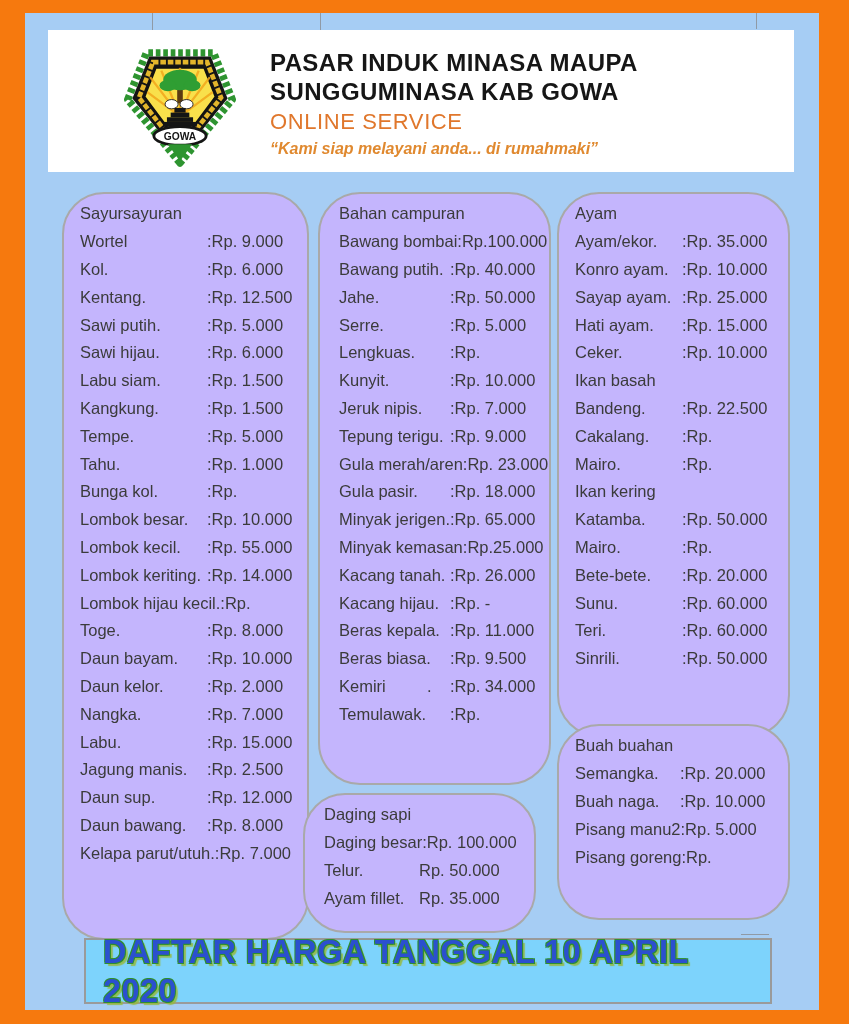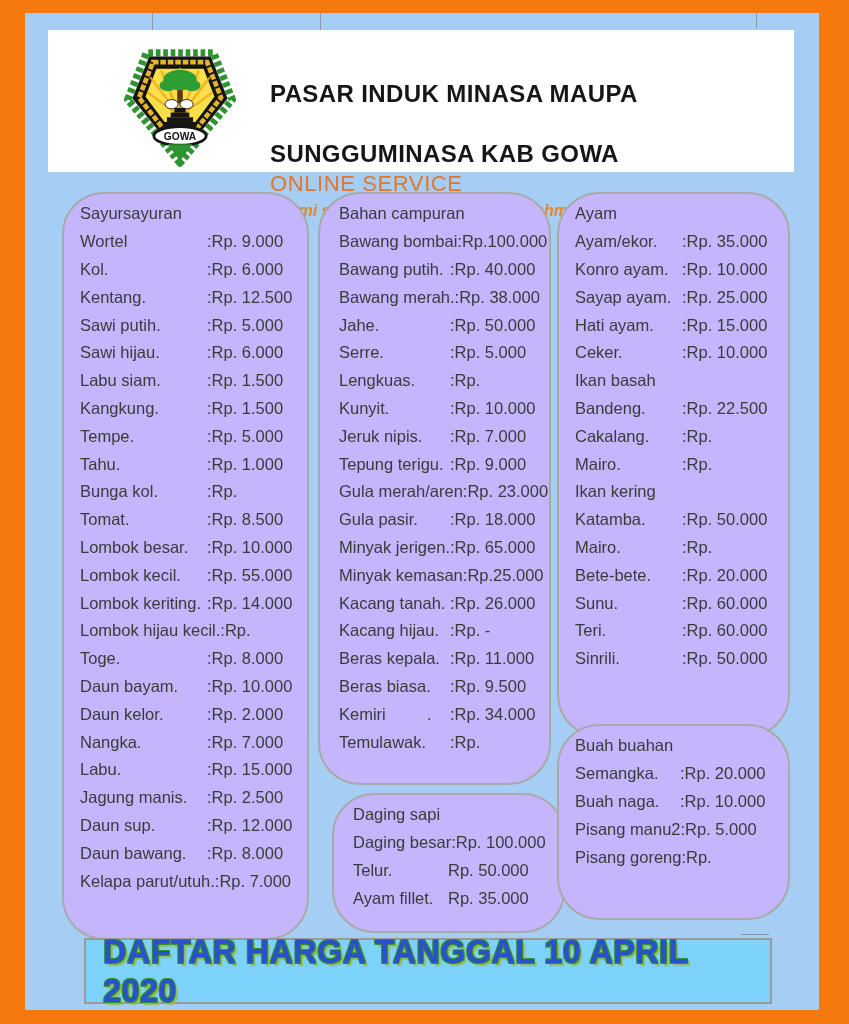--- a/index.html
+++ b/index.html
@@ -13,33 +13,33 @@
   .card{
     position:absolute;background:#c4b5fd;border:2px solid #a9a9a9;
     border-radius:42px;box-sizing:border-box;overflow:hidden;
   }
   .header-card{
     position:absolute;left:23px;top:17px;width:746px;height:142px;
     background:#ffffff;
   }
   .logo{position:absolute;left:76px;top:14px;}
   .htext{position:absolute;left:222px;top:18px;}
-  .t1,.t2{font-size:24px;font-weight:bold;color:#161616;line-height:29px;letter-spacing:.4px;margin-top:31px;}
+  .t1,.t2{font-size:24px;font-weight:bold;color:#161616;line-height:29px;letter-spacing:.4px;}
   .online{font-size:22px;font-weight:normal;color:#e0772c;line-height:31px;letter-spacing:.6px;}
   .tagline{font-size:16px;font-weight:bold;font-style:italic;color:#e0892f;line-height:23px;}
   .sec{padding-top:6px;}
   .row{
     height:27.8px;display:flex;align-items:center;
     font-size:16.5px;color:#3b3b3b;white-space:nowrap;
   }
   .lbl{display:inline-block;min-width:var(--lblw,120px);}
   .sec .row{padding-left:var(--padl,16px);}
   .sec1{left:37px;top:179px;width:247px;height:748px;--lblw:127px;--padl:16px;}
   .sec2{left:293px;top:179px;width:233px;height:593px;--lblw:111px;--padl:19px;}
-  .sec3{left:307px;top:780px;width:233px;height:140px;--lblw:95px;--padl:19px;}
+  .sec3{left:278px;top:780px;width:233px;height:140px;--lblw:95px;--padl:19px;}
   .sec4{left:532px;top:179px;width:233px;height:545px;--lblw:107px;--padl:16px;}
   .sec5{left:532px;top:711px;width:233px;height:196px;--lblw:105px;--padl:16px;}
   .banner{
     position:absolute;left:59px;top:925px;width:688px;height:66px;
     background:#7dd3fc;border:2px solid #9a9a9a;box-sizing:border-box;
     display:flex;align-items:center;justify-content:center;
   }
   .banner-text{
     font-size:34px;font-weight:bold;letter-spacing:0.5px;
     color:#2b50cf;transform:scaleX(.95);
@@ -137,24 +137,20 @@
       </div>
       <div class="row">
         <span class="lbl">Tahu.</span>
         <span class="val">:Rp. 1.000</span>
       </div>
       <div class="row">
         <span class="lbl">Bunga kol.</span>
         <span class="val">:Rp.</span>
       </div>
       <div class="row">
-        <span class="lbl">Tomat.</span>
-        <span class="val">:Rp. 8.500</span>
-      </div>
-      <div class="row">
         <span class="lbl">Lombok besar.</span>
         <span class="val">:Rp. 10.000</span>
       </div>
       <div class="row">
         <span class="lbl">Lombok kecil.</span>
         <span class="val">:Rp. 55.000</span>
       </div>
       <div class="row">
         <span class="lbl">Lombok keriting.</span>
         <span class="val">:Rp. 14.000</span>
@@ -202,24 +198,20 @@
     </div>
   <div class="card sec sec2">
       <div class="row">Bahan campuran</div>
       <div class="row">
         <span class="lbl">Bawang bombai</span>
         <span class="val">:Rp.100.000</span>
       </div>
       <div class="row">
         <span class="lbl">Bawang putih.</span>
         <span class="val">:Rp. 40.000</span>
-      </div>
-      <div class="row">
-        <span class="lbl">Bawang merah.</span>
-        <span class="val">:Rp. 38.000</span>
       </div>
       <div class="row">
         <span class="lbl">Jahe.</span>
         <span class="val">:Rp. 50.000</span>
       </div>
       <div class="row">
         <span class="lbl">Serre.</span>
         <span class="val">:Rp. 5.000</span>
       </div>
       <div class="row">

